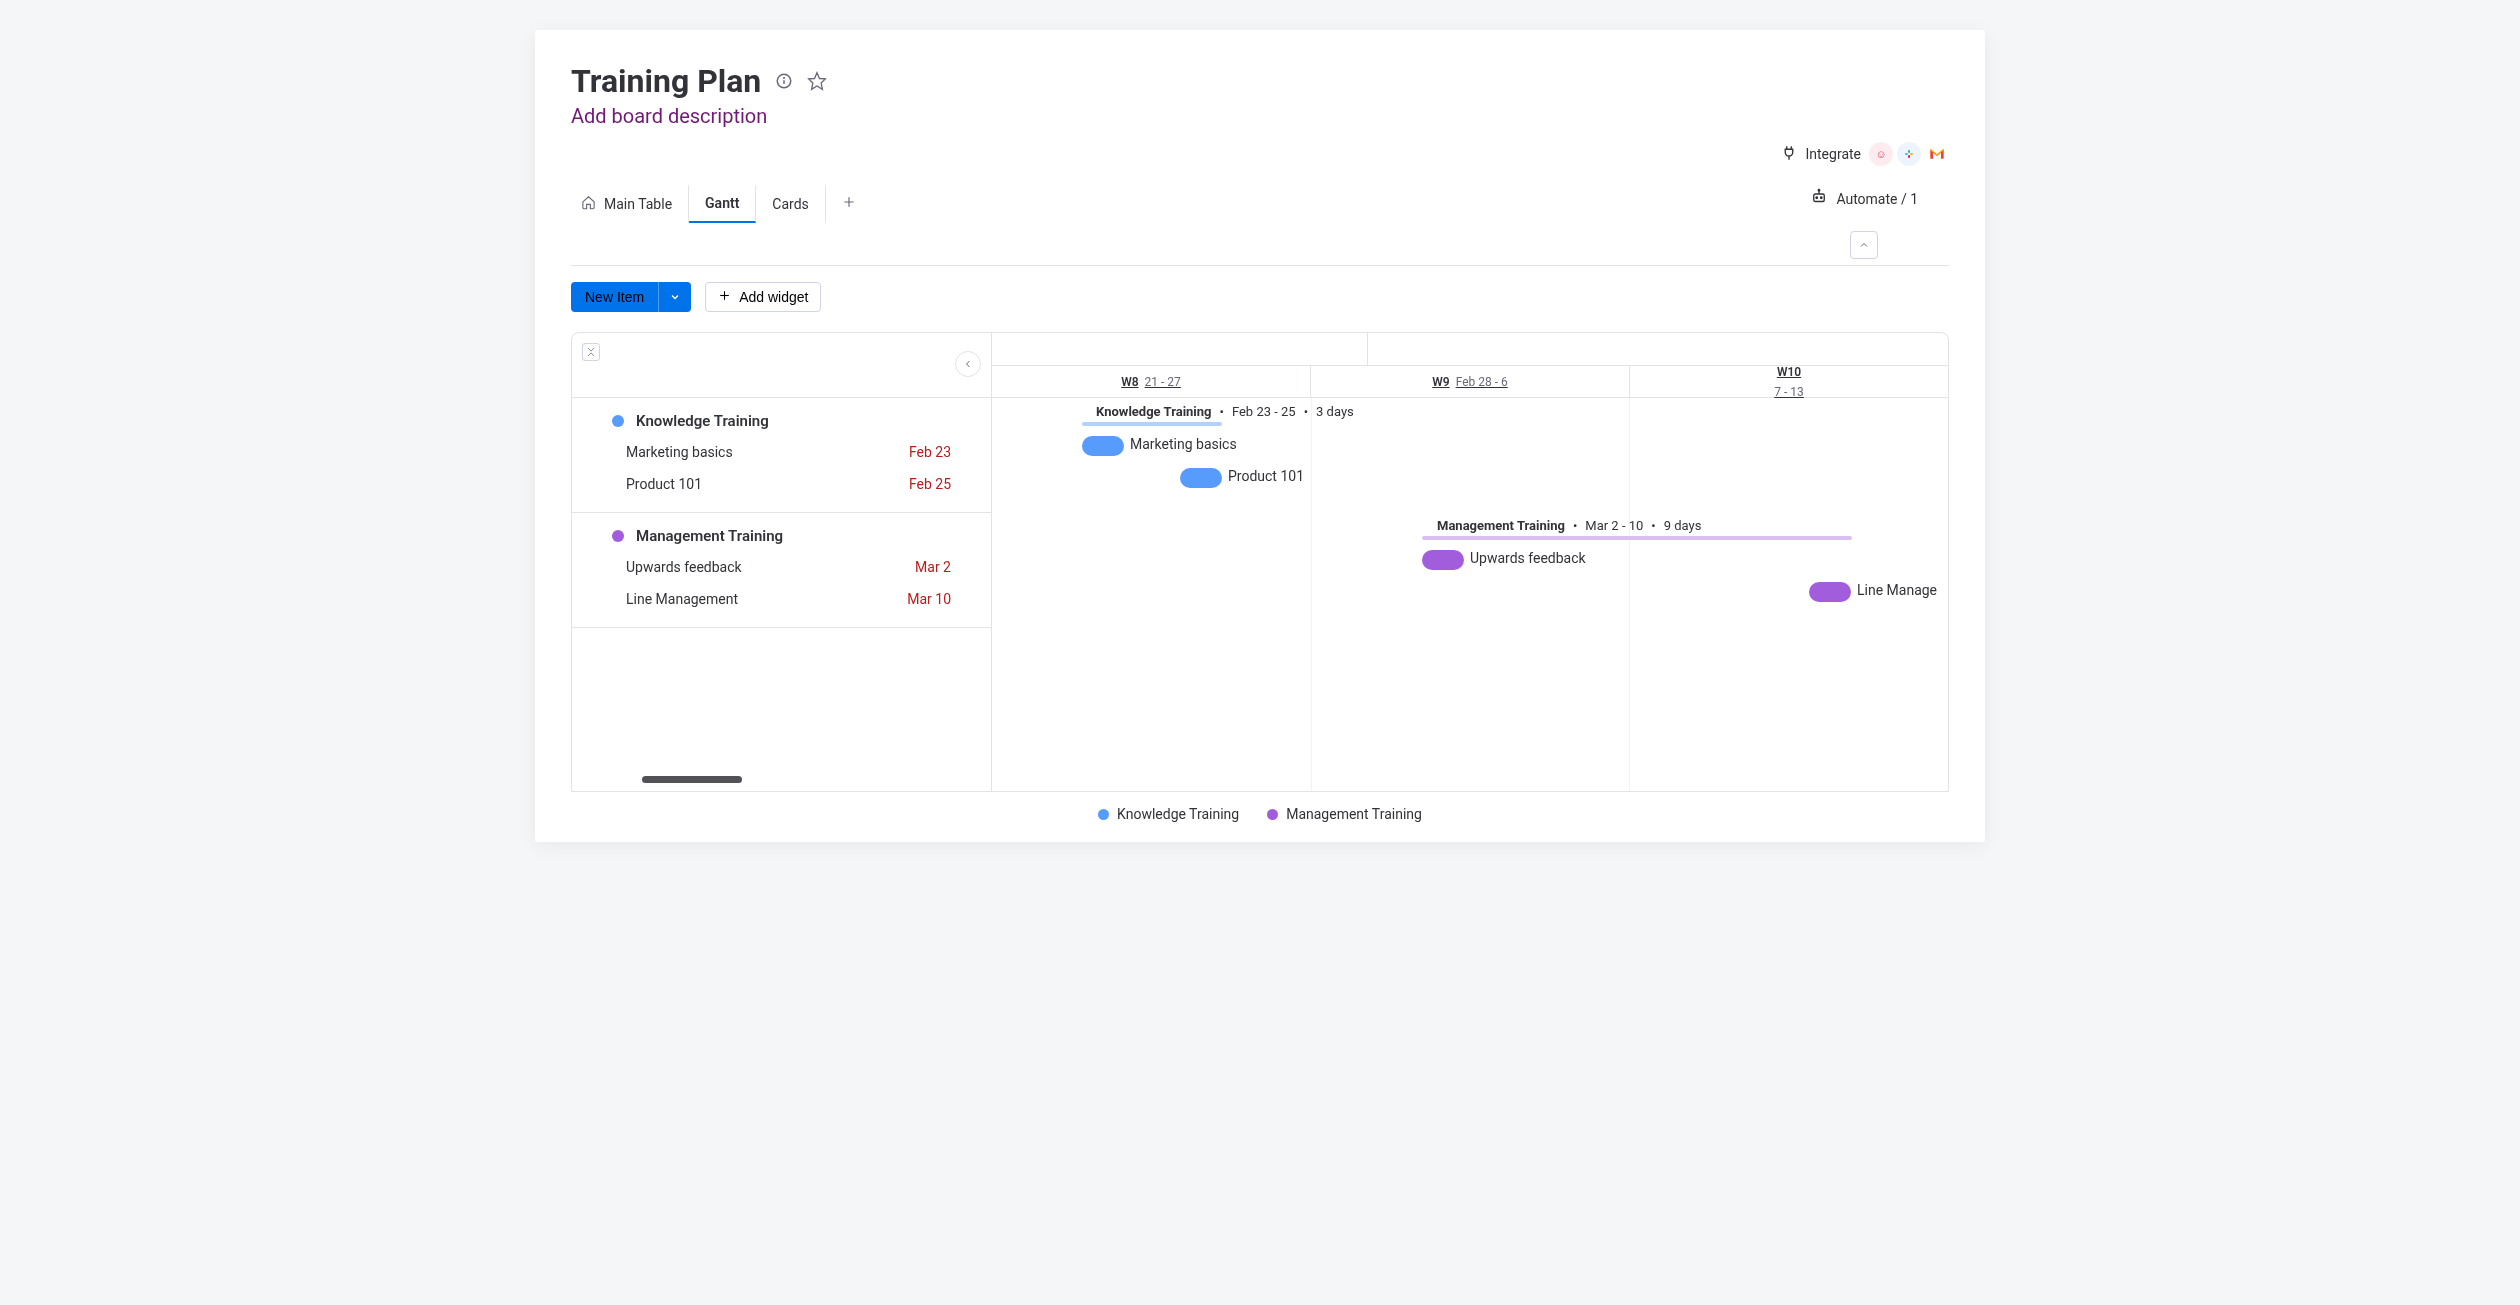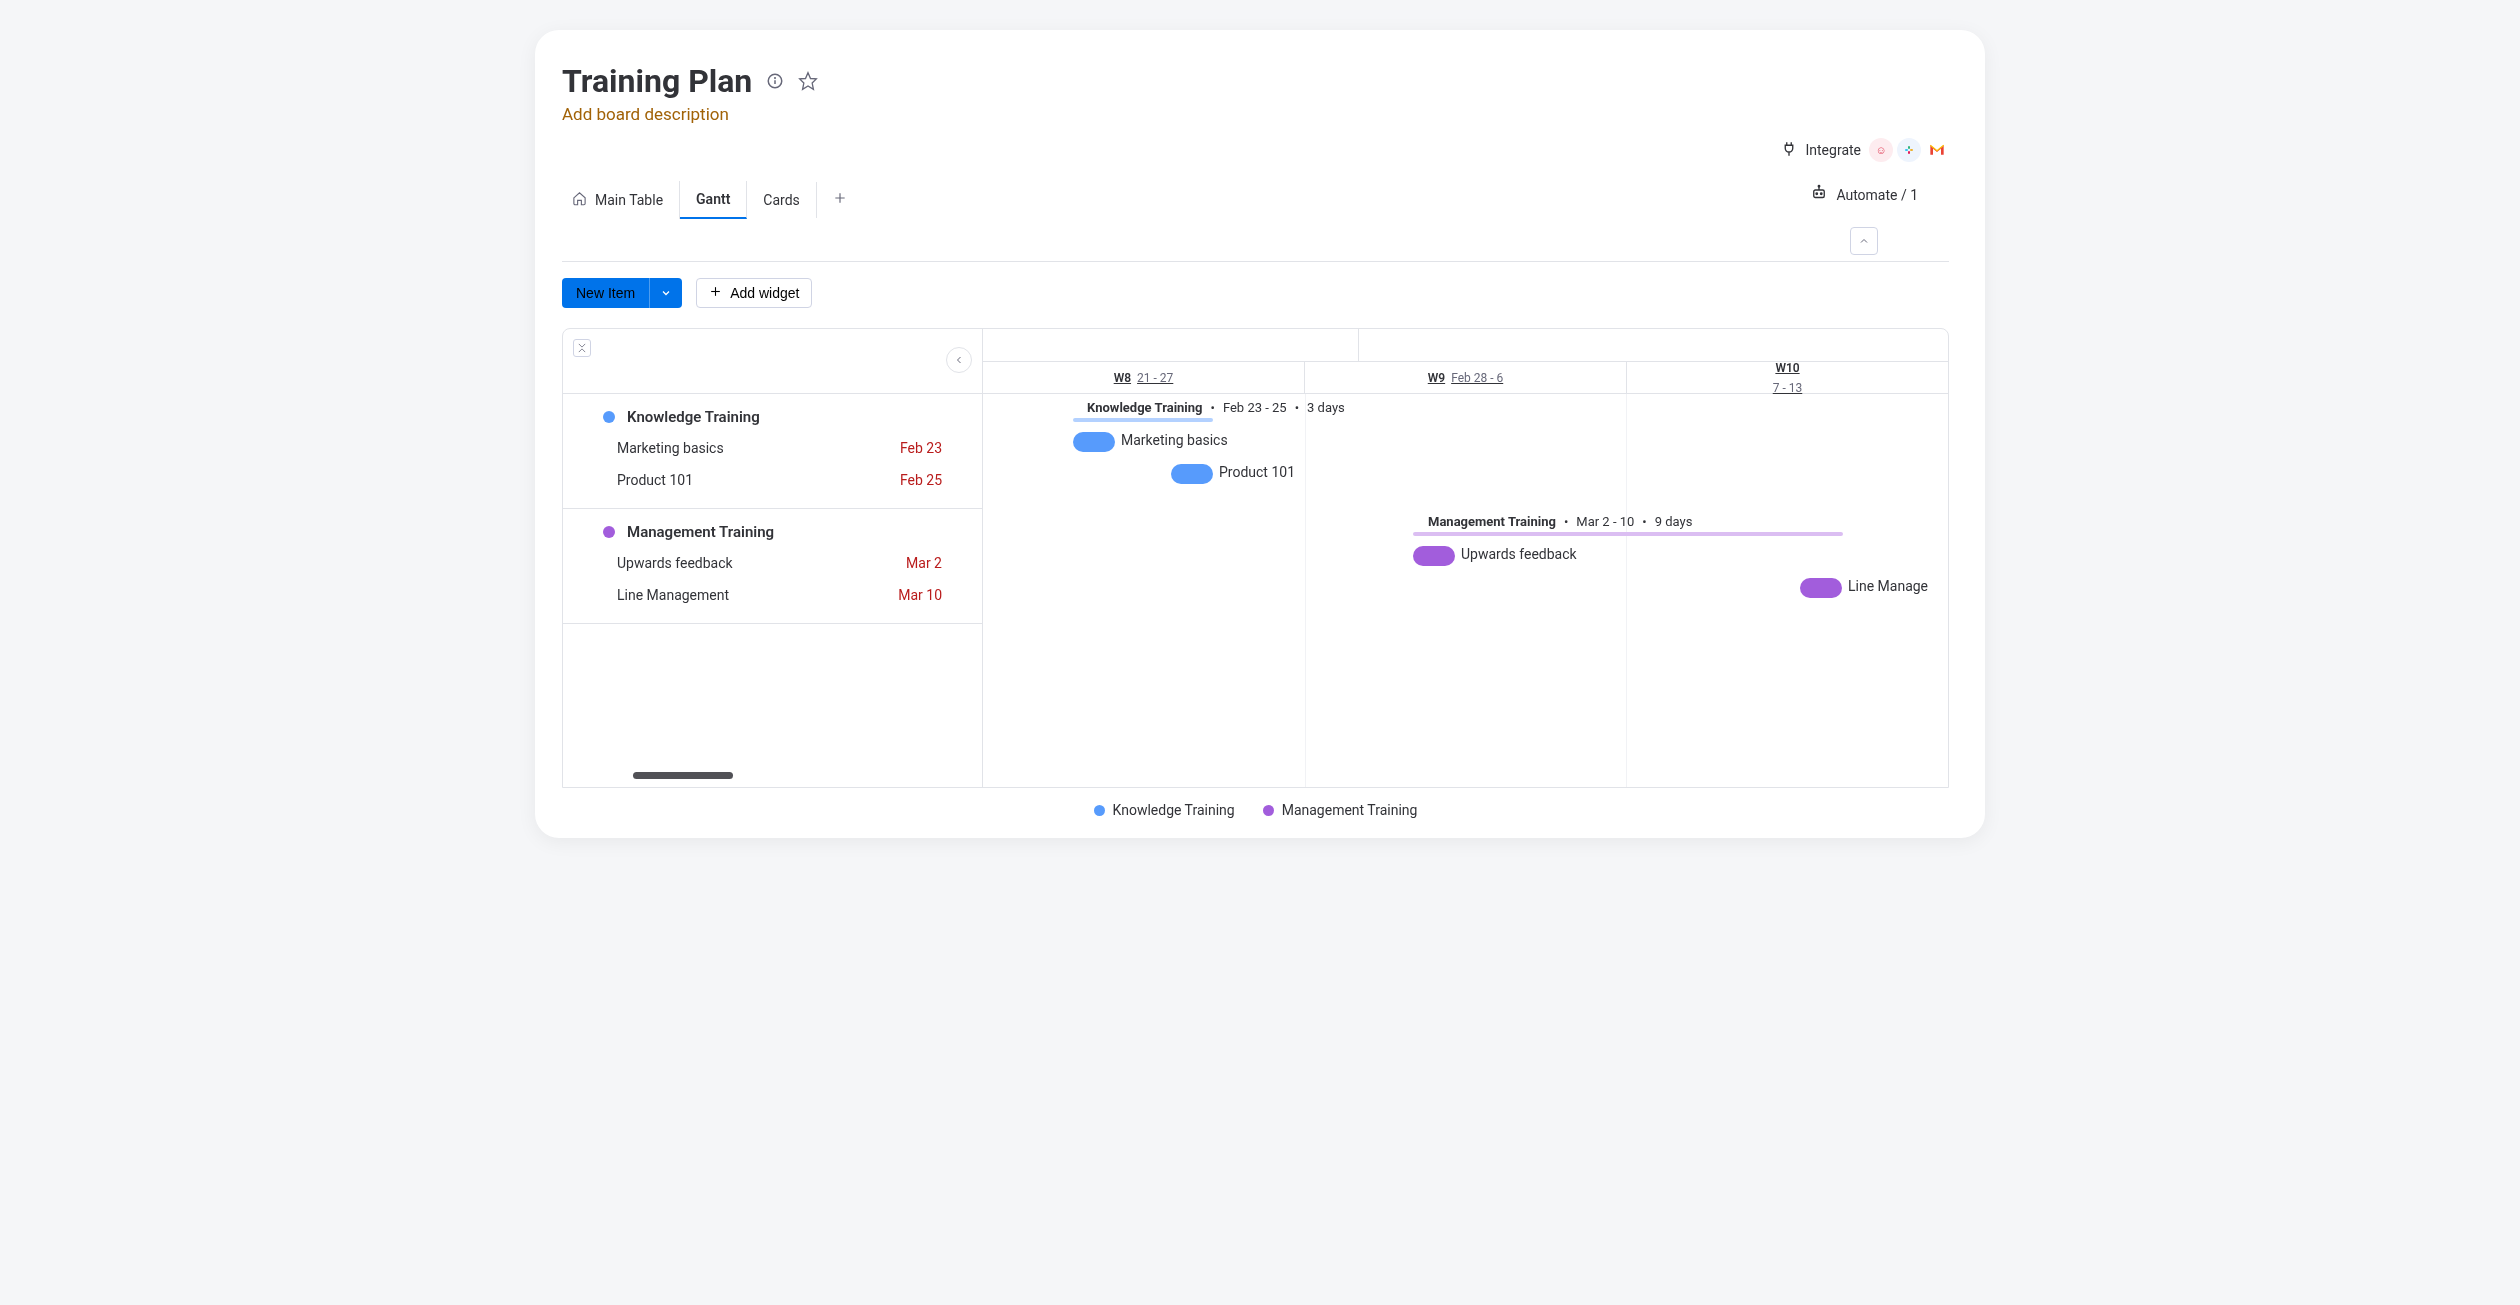--- a/index.html
+++ b/index.html
@@ -4,31 +4,31 @@
 <style>
 * { box-sizing: border-box; margin: 0; padding: 0; }
 body {
   font-family: -apple-system, BlinkMacSystemFont, "Segoe UI", Roboto, Helvetica, Arial, sans-serif;
   background: #f5f6f8;
   padding: 30px;
   color: #323338;
 }
 .card {
   background: #fff;
-  border-radius: 24px;
+  border-radius: 2px;
   box-shadow: 0 4px 20px rgba(0,0,0,0.06);
-  padding: 32px 36px 0 27px;
+  padding: 32px 36px 0 36px;
   max-width: 1450px;
   margin: 0 auto;
   overflow: hidden;
 }
 .header-row { display:flex; align-items:center; gap:14px; }
 .title { font-size: 32px; font-weight: 700; }
 .info-icon, .star-icon { color:#676879; display:inline-flex; }
-.desc { color:#a16207; font-size:17px; margin-top:4px; }
+.desc { color:#701a75; font-size:20px; margin-top:4px; }
 .toolbar { display:flex; align-items:center; justify-content:space-between; margin-top:14px; border-bottom:1px solid #e1e3e8; }
 .tabs { display:flex; align-items:center; gap:0; }
 .tab {
   display:flex; align-items:center; gap:8px;
   padding:10px 16px;
   font-size:14px;
   color:#323338;
   cursor:pointer;
   border-right:1px solid #e1e3e8;
 }

